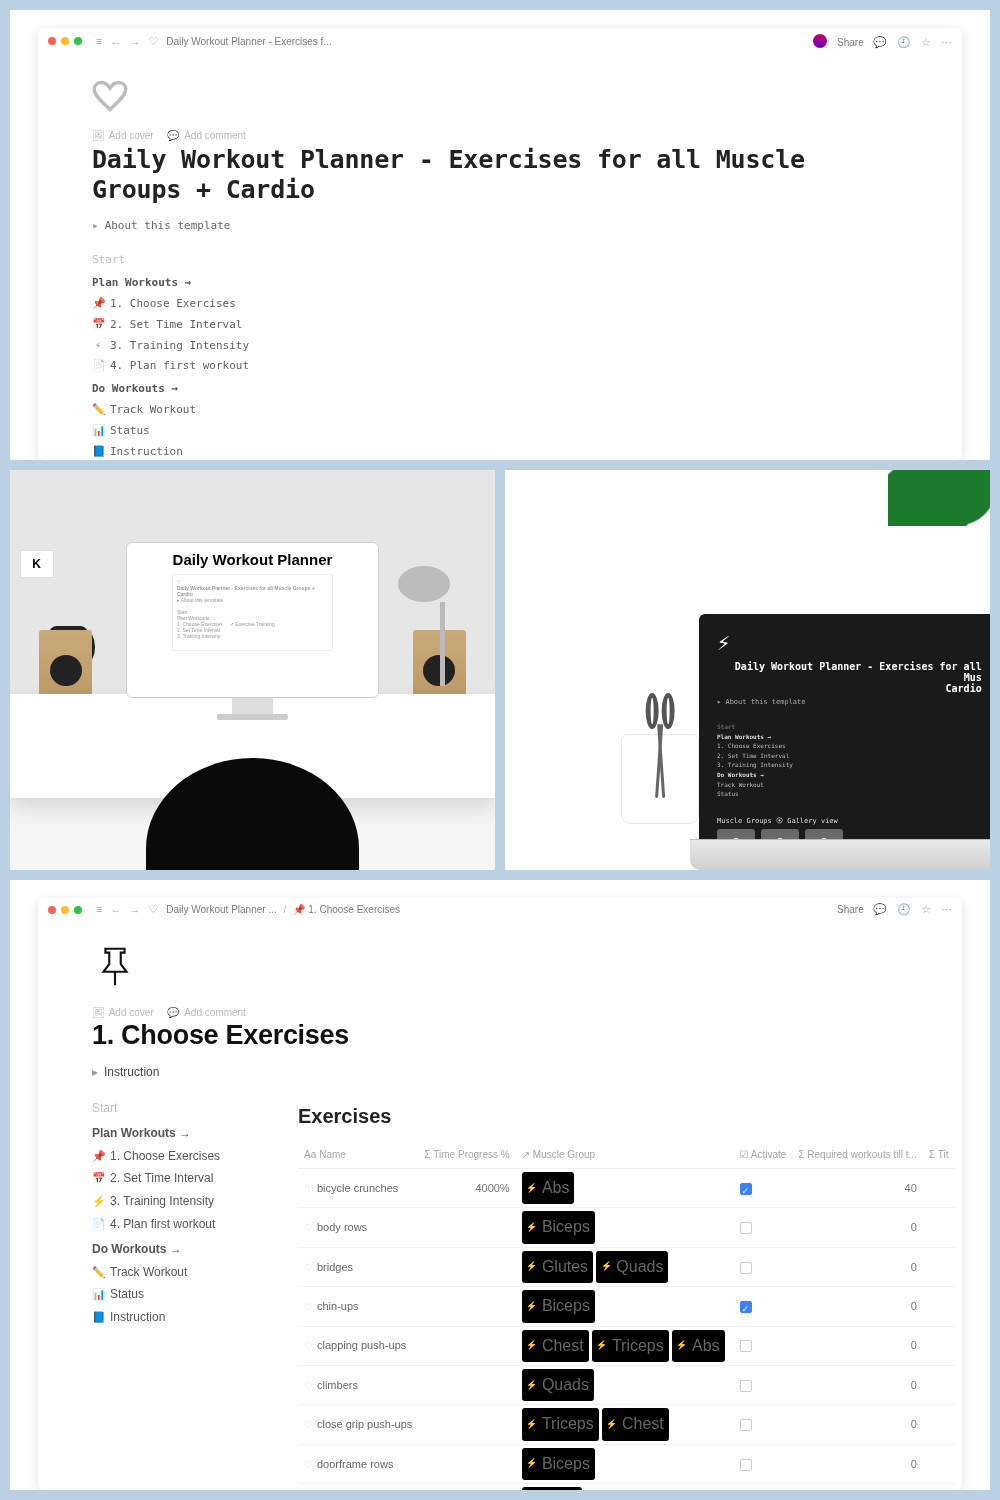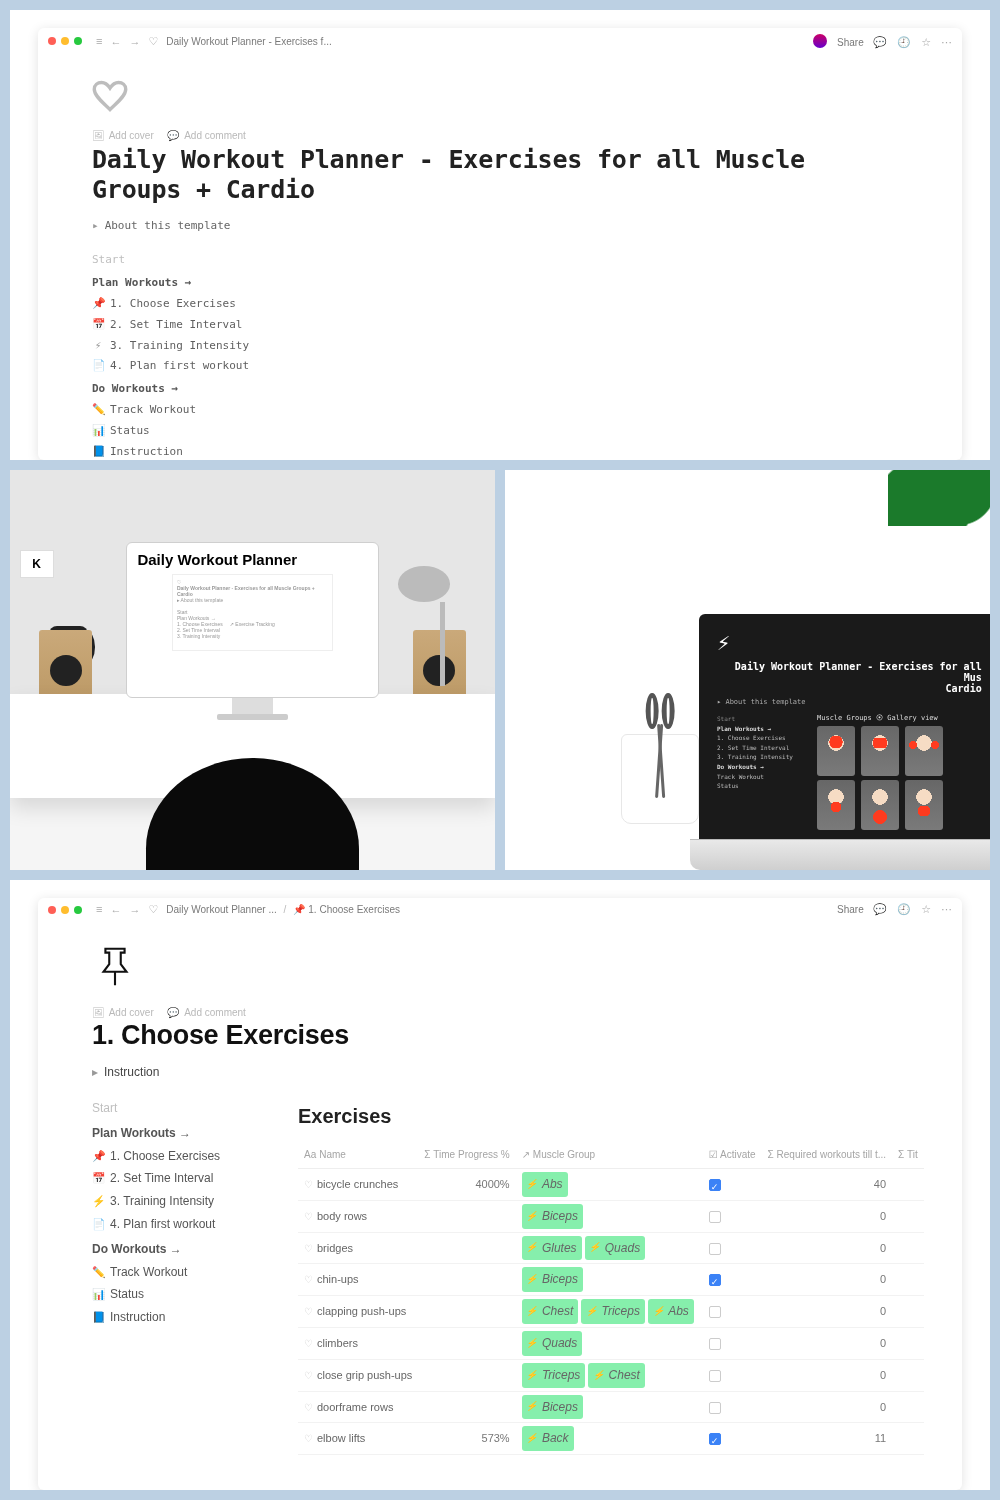--- a/index.html
+++ b/index.html
@@ -48,37 +48,37 @@
   .link-head .arrow { color:#9a9a9a; margin-right:4px;}
   .ghost-box { border:1px dashed #e6e6e6; border-radius:4px; height:26px; margin:10px 0 14px 0; display:flex; align-items:center; justify-content:center; color:#d8d8d8; font-size:10px;}
   .bullet-list div::before { content:"▸"; margin-right:6px; color:#aaa; }
   .bullet-list div { color:#6a6a6a; }
 
   
   .tbl-title { font-weight:700; color:#222; font-size:20px; margin-bottom:6px;}
   table.ex { width:100%; border-collapse: collapse; font-size:11px; color:#666; }
   table.ex th { text-align:left; font-weight:400; color:#a5a5a5; padding:4px 6px; border-bottom:1px solid #eee; font-size:10px; white-space:nowrap;}
   table.ex td { padding:3px 6px; border-bottom:1px solid #f2f2f2; white-space:nowrap;}
-  .tag { display:inline-flex; align-items:center; gap:2px; background:#86efac; border-radius:3px; padding:1px 5px; font-size:12px; color:#666; margin-right:3px;font-style:italic;}
+  .tag { display:inline-flex; align-items:center; gap:2px; background:#000000; border-radius:3px; padding:1px 5px; font-size:16px; color:#666; margin-right:3px;}
   .tag::before { content:"⚡"; font-size:9px; color:#bbb; margin-right:2px;}
   .chk { width:12px; height:12px; border:1px solid #ccc; border-radius:2px; display:inline-block; vertical-align:middle; }
   .chk.on { background:#3b82f6; border-color:#3b82f6; position:relative;}
   .chk.on::after { content:"✓"; color:#fff; font-size:9px; position:absolute; left:1px; top:-1px;}
   .num { text-align:right; color:#777; }
   .heart-sm { color:#ccc; font-size:10px; margin-right:4px;}
 
   
   .scene { width:100%; height:100%; position:relative; }
   .scene-bg { position:absolute; inset:0; background:linear-gradient(#e6e6e6 0 56%, #f5f5f5 56% 100%); }
   .desk { position:absolute; left:0; right:0; top:56%; height:26%; background:#fff; box-shadow: 0 10px 20px rgba(0,0,0,.12);}
   .imac { position:absolute; left:24%; top:18%; width:52%; height:50%; }
   .imac .screen { background:#fff; border:1px solid #cfcfcf; border-radius:6px; height:78%; padding:8px 10px; overflow:hidden;}
   .imac .stand { width:16%; height:8%; background:#ddd; margin:0 auto; }
   .imac .foot { width:28%; height:3%; background:#ccc; margin:0 auto; border-radius:2px;}
-  .imac h3 { font-weight:800; font-size:15px; margin-bottom:6px;}
+  .imac h3 { font-weight:800; font-size:15px; text-align:center; margin-bottom:6px;}
   .imac .mini { border:1px solid #eee; width:70%; height:56%; margin:0 auto; font-size:5px; color:#999; padding:4px; line-height:1.2; overflow:hidden;}
   .speaker { position:absolute; width:11%; height:23%; background:linear-gradient(#caa97a,#b89560); border-radius:3px; top:40%;}
   .speaker .cone{ width:60%; height:34%; background:#222; border-radius:50%; margin:46% auto 0;}
   .speaker.l{ left:6%; } .speaker.r{ right:6%; }
   .chair { position:absolute; bottom:-6%; left:28%; width:44%; height:34%; background:#0a0a0a; border-radius:60% 60% 10% 10% / 80% 80% 10% 10%; }
   .lamp { position:absolute; right:2%; top:24%; width:18%; height:30%; }
   .lamp .head{ width:60%; height:30%; background:#bbb; border-radius:50%; }
   .lamp .arm{ width:6%; height:70%; background:#bbb; margin-left:48%; }
   .keyb { position:absolute; left:38%; top:78%; width:24%; height:3%; background:#eee; border-radius:3px; border:1px solid #e0e0e0;}
   .cam { position:absolute; left:8%; top:39%; width:8%; height:18%; }
@@ -96,21 +96,21 @@
   .scissors .ring{ width:44%; height:34%; border:5px solid #555; border-radius:50%; position:absolute; top:0;}
   .scissors .ring.l{ left:0;} .scissors .ring.r{ right:0;}
   .scissors .blade{ position:absolute; top:30%; width:10%; height:70%; background:#666; border-radius:4px;}
   .scissors .blade.l{ left:42%; transform:rotate(4deg);} .scissors .blade.r{ right:42%; transform:rotate(-4deg);}
   .laptop { position:absolute; right:-2%; bottom:0; width:62%; height:64%; }
   .laptop .lid{ width:100%; height:88%; background:#1a1a1a; border-radius:6px 6px 0 0; padding:16px 18px; color:#eee; font-family: ui-monospace, Menlo, Consolas, monospace; overflow:hidden;}
   .laptop .base{ width:106%; height:12%; margin-left:-3%; background:linear-gradient(#e9e9e9,#cfcfcf); border-radius:0 0 10px 10px; border-top:1px solid #bbb;}
   .bolt { font-size:22px; color:#fff; }
   .dark-title{ font-size:10px; font-weight:700; color:#fff; margin-top:6px;text-align:right;}
   .dark-sub{ font-size:7px; color:#aaa; margin-top:4px;}
-  .dark-cols{ display:flex; gap:10px; margin-top:8px;}
+  .dark-cols{ display:flex; gap:18px; margin-top:16px;flex-direction:column;}
   .dark-side{ font-size:6px; color:#bbb; line-height:1.6; width:34%;}
   .dark-side .grp{ font-weight:700; color:#ddd;}
   .dark-main{ flex:1; }
   .anat-row{ display:flex; gap:6px;}
   .anat{ width:38px; height:50px; background:linear-gradient(#676767,#7a7a7a); border-radius:3px; position:relative;}
   .anat::before, .anat::after{ content:""; position:absolute; border-radius:50%;}
   .anat::before{ left:10px; top:8px; width:18px; height:18px; background:radial-gradient(circle,#f6dcc4 0 60%, transparent 62%);}
   .anat .hot{ position:absolute; background:radial-gradient(circle,#ff3b1f 0 60%, transparent 62%); }
   .anat-title{ font-size:7px; color:#ddd; margin-bottom:4px;}
 

